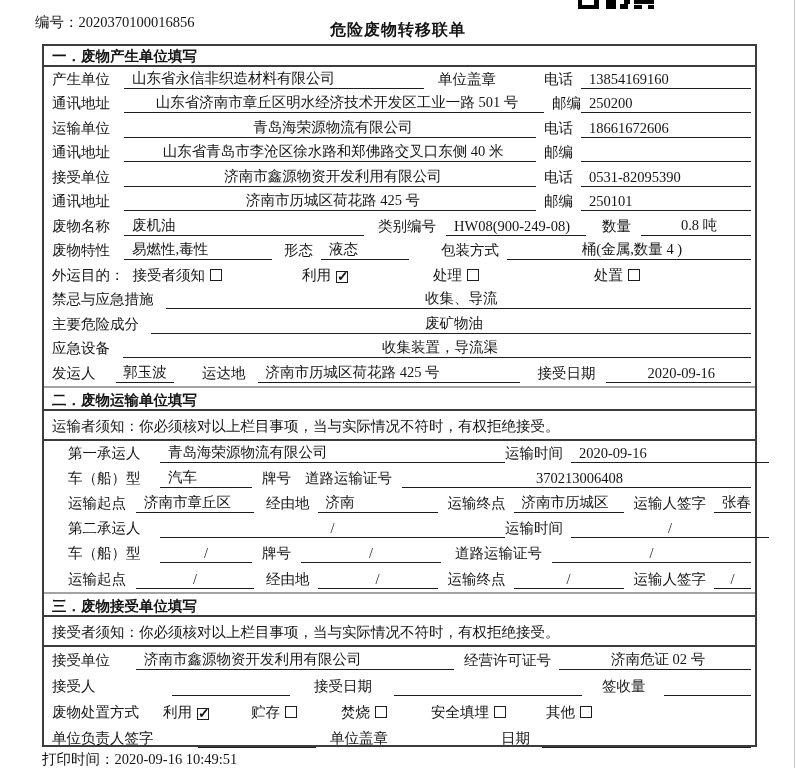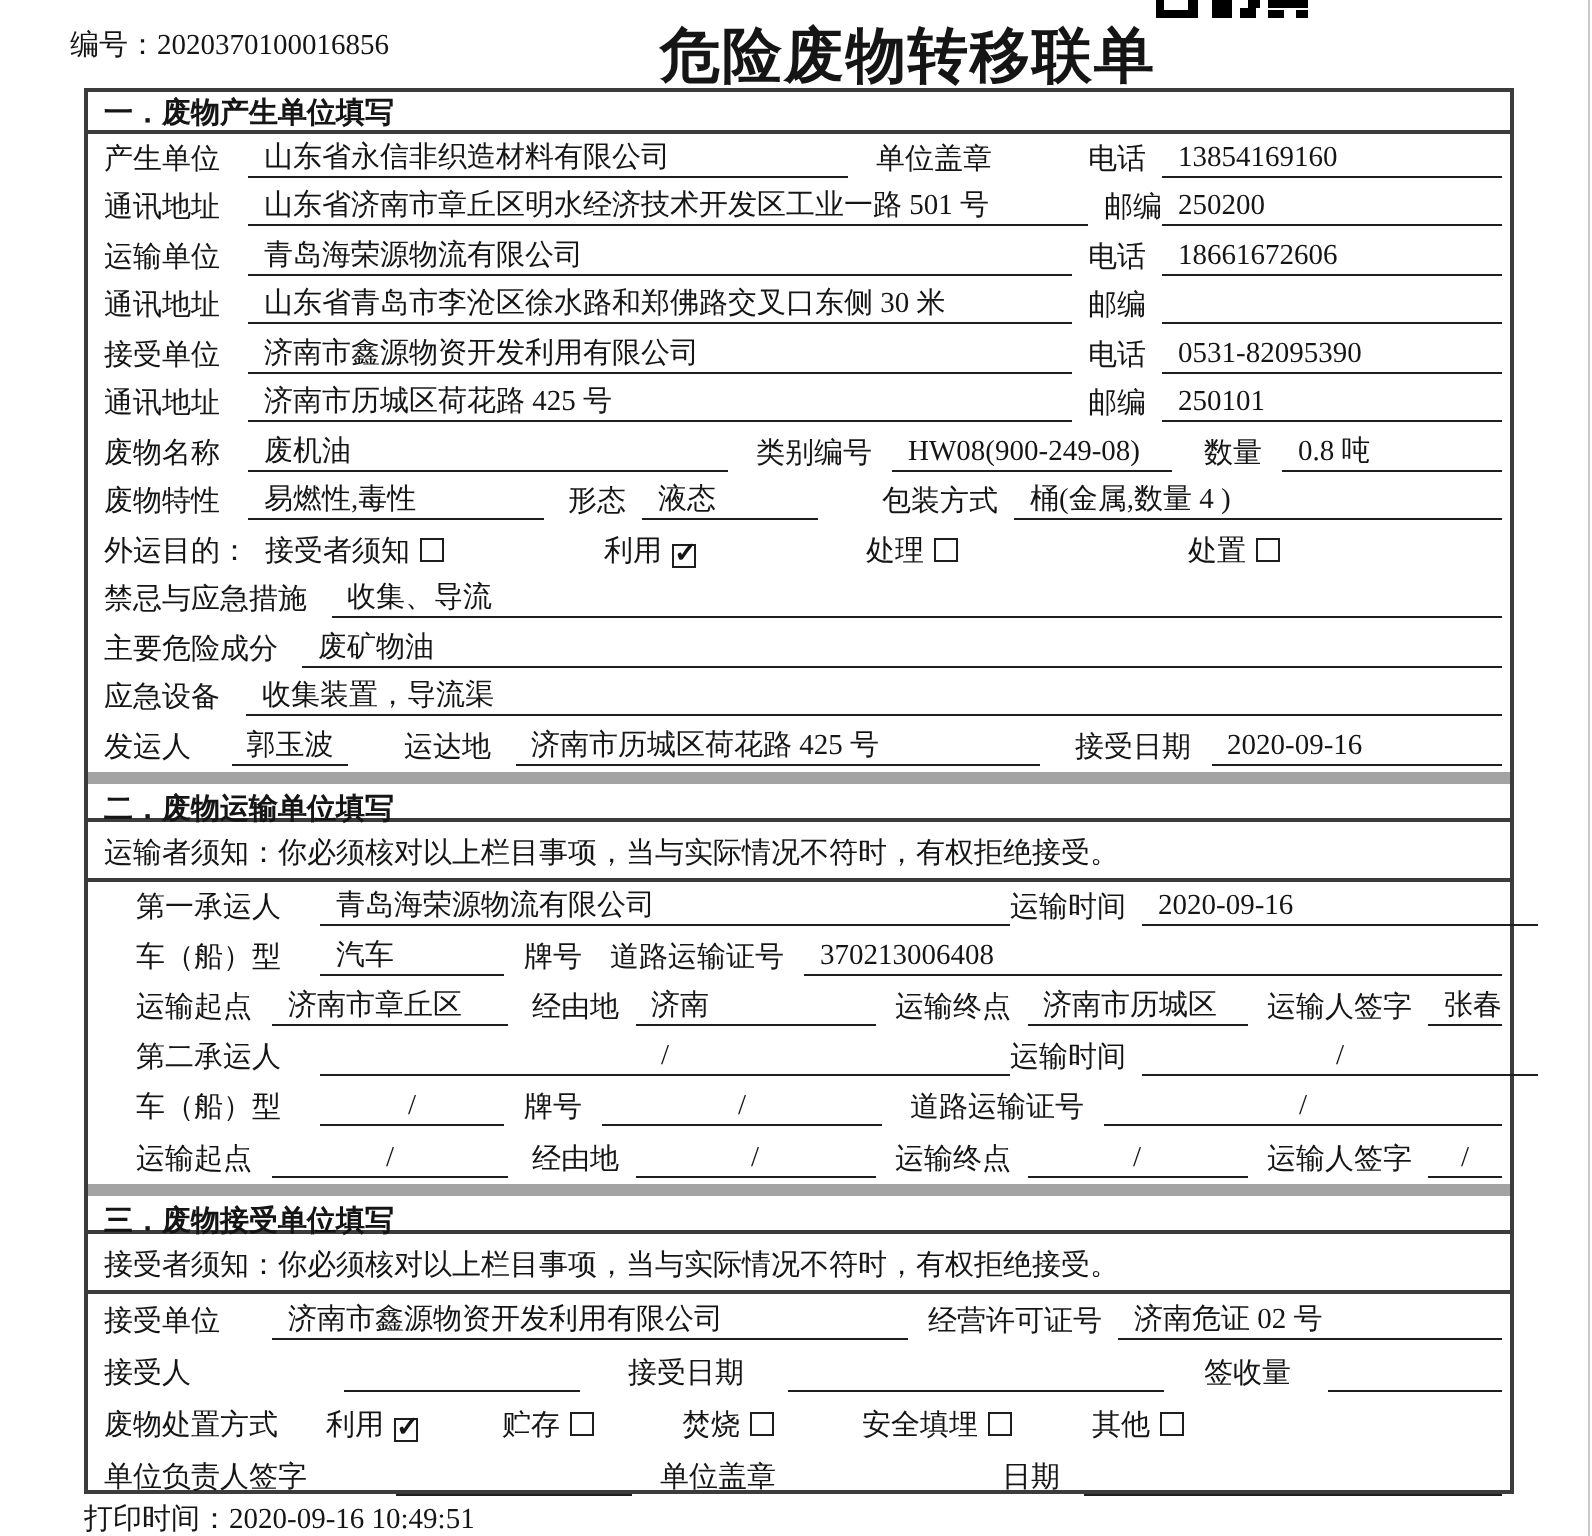--- a/index.html
+++ b/index.html
@@ -2,39 +2,39 @@
 <html><head>
 <meta charset="utf-8">
 <style>
   * { margin:0; padding:0; box-sizing:border-box; }
   html,body { width:796px; height:768px; background:#ffffff; }
   body {
     font-family:"Liberation Serif","DejaVu Serif",serif;
     color:#151515; font-size:14.5px; position:relative; overflow:hidden;
   }
   .serial { position:absolute; left:35px; top:13px; white-space:nowrap; }
-  .title  { position:absolute; left:330px; top:8px; font-size:30px; font-weight:bold;
+  .title  { position:absolute; left:330px; top:20px; font-size:16px; font-weight:bold;
             letter-spacing:1px; white-space:nowrap; }
   .qr     { position:absolute; left:578px; top:0; }
   .edge   { position:absolute; right:1px; top:0; width:1px; height:768px; background:#c9c9c9; }
 
   .tbl { position:absolute; left:42px; top:44px; width:715px; height:703px;
          border:2px solid #3c3c3c; background:#fff; }
   .sec-hd { font-weight:bold; height:21px; padding:1px 8px 0; font-size:14.5px;
             border-bottom:2px solid #3c3c3c; }
-  .sec-hd.mid { border-top:6px solid #a3a3a3; height:25px; padding-top:3px; }
+  .sec-hd.mid { border-top:2px solid #a3a3a3; height:25px; padding-top:3px; }
   .notice { height:30px; padding:6px 8px 0; border-bottom:2px solid #3c3c3c; white-space:nowrap; }
 
   .row { display:flex; align-items:flex-end; height:24.5px; padding:0 4px 3px 8px; }
   .s2row { height:25.2px;padding-left:24px; }
   .s3row { height:26px; }
   .lbl { white-space:nowrap; flex:none; }
   .u { border-bottom:1px solid #1e1e1e; white-space:nowrap; padding:0 2px 0 8px;
        flex:none; overflow:hidden; min-height:16px; }
-  .fill { flex:1 1 auto; }
+  .fill { flex:1 1 auto;text-align:center; }
   .tc { text-align:center; padding-left:2px; }
 
   .opt { white-space:nowrap; flex:none; }
   .cb { display:inline-block; width:12px; height:12px; border:1px solid #1e1e1e;
         margin-left:5px; font-size:14px; line-height:10px; text-align:center;
         vertical-align:-1px; font-weight:bold; overflow:visible; }
 
   .print { position:absolute; left:42px; top:750px; white-space:nowrap; }
 </style>
 </head>
@@ -80,21 +80,21 @@
 
   <div class="row">
     <span class="lbl" style="width:64px">运输单位</span>
     <span class="u fill" style="margin-left:8px;margin-right:8px">青岛海荣源物流有限公司</span>
     <span class="lbl">电话</span>
     <span class="u" style="width:170px;margin-left:8px">18661672606</span>
   </div>
 
   <div class="row">
     <span class="lbl" style="width:64px">通讯地址</span>
-    <span class="u fill" style="margin-left:8px;margin-right:8px">山东省青岛市李沧区徐水路和郑佛路交叉口东侧 30 米</span>
+    <span class="u fill" style="margin-left:8px;margin-right:8px">山东省青岛市李沧区徐水路和郑佛路交叉口东侧 40 米</span>
     <span class="lbl">邮编</span>
     <span class="u" style="width:170px;margin-left:8px"></span>
   </div>
 
   <div class="row">
     <span class="lbl" style="width:64px">接受单位</span>
     <span class="u fill" style="margin-left:8px;margin-right:8px">济南市鑫源物资开发利用有限公司</span>
     <span class="lbl">电话</span>
     <span class="u" style="width:170px;margin-left:8px">0531-82095390</span>
   </div>

